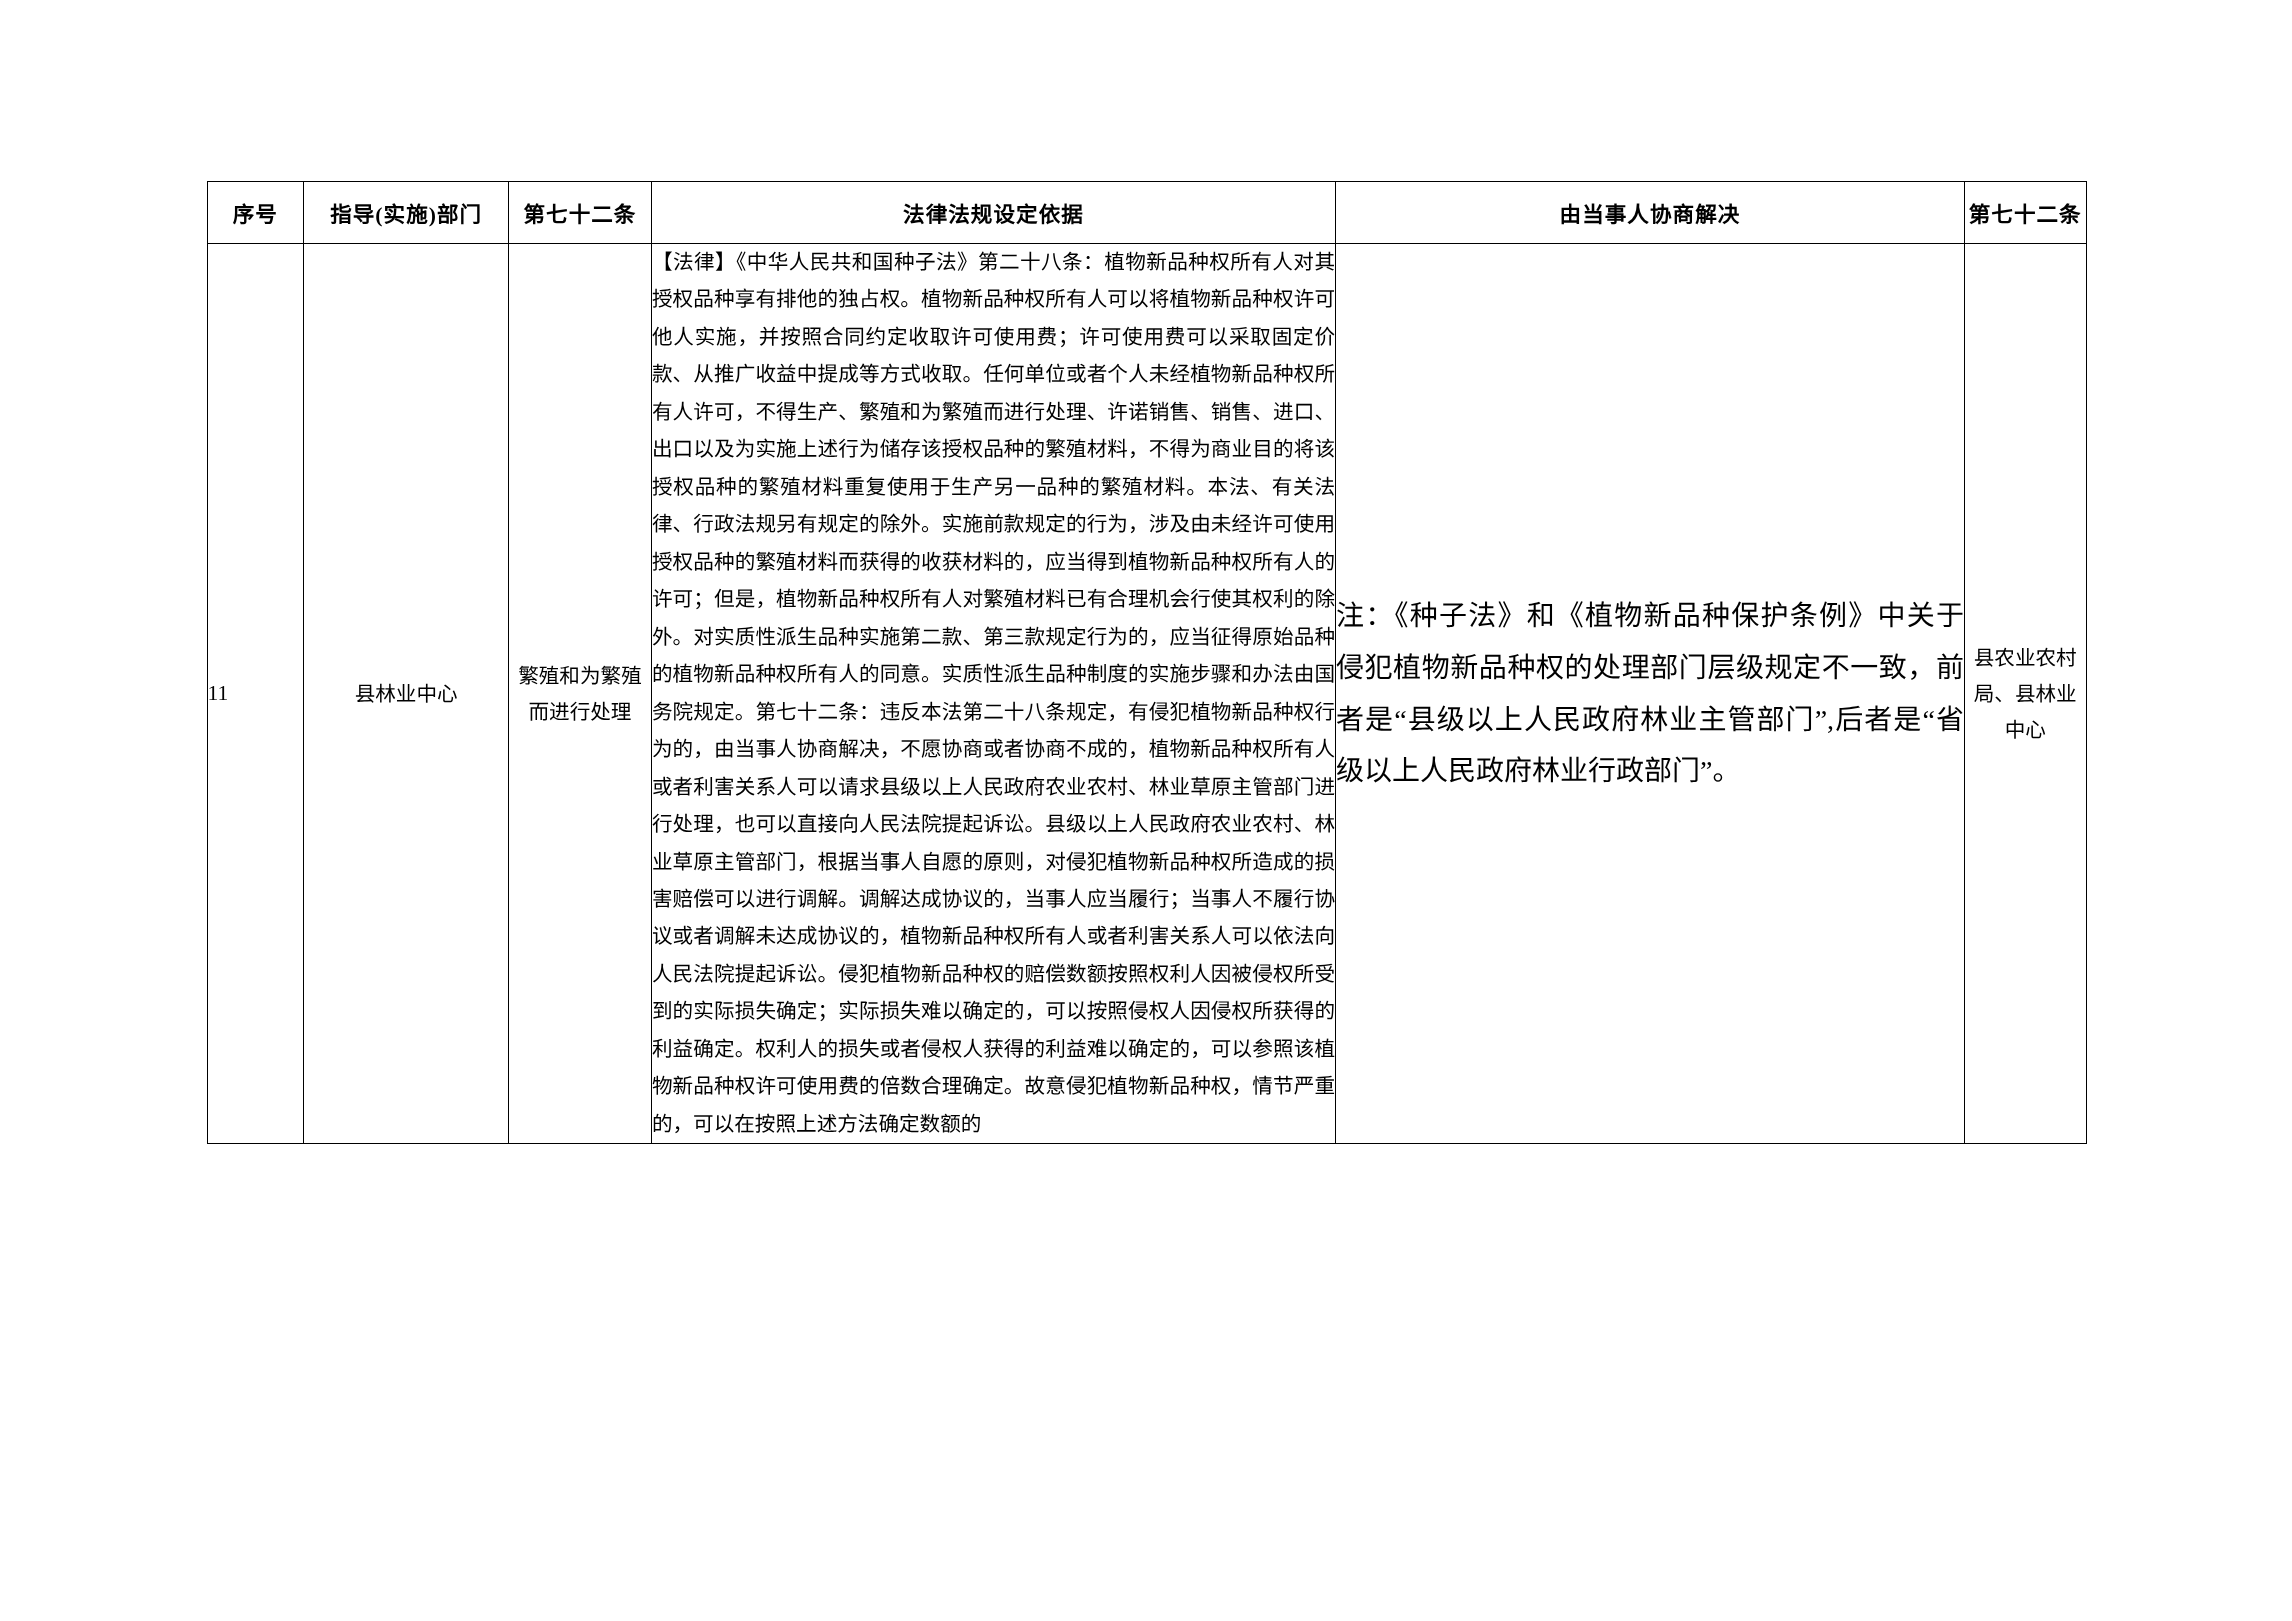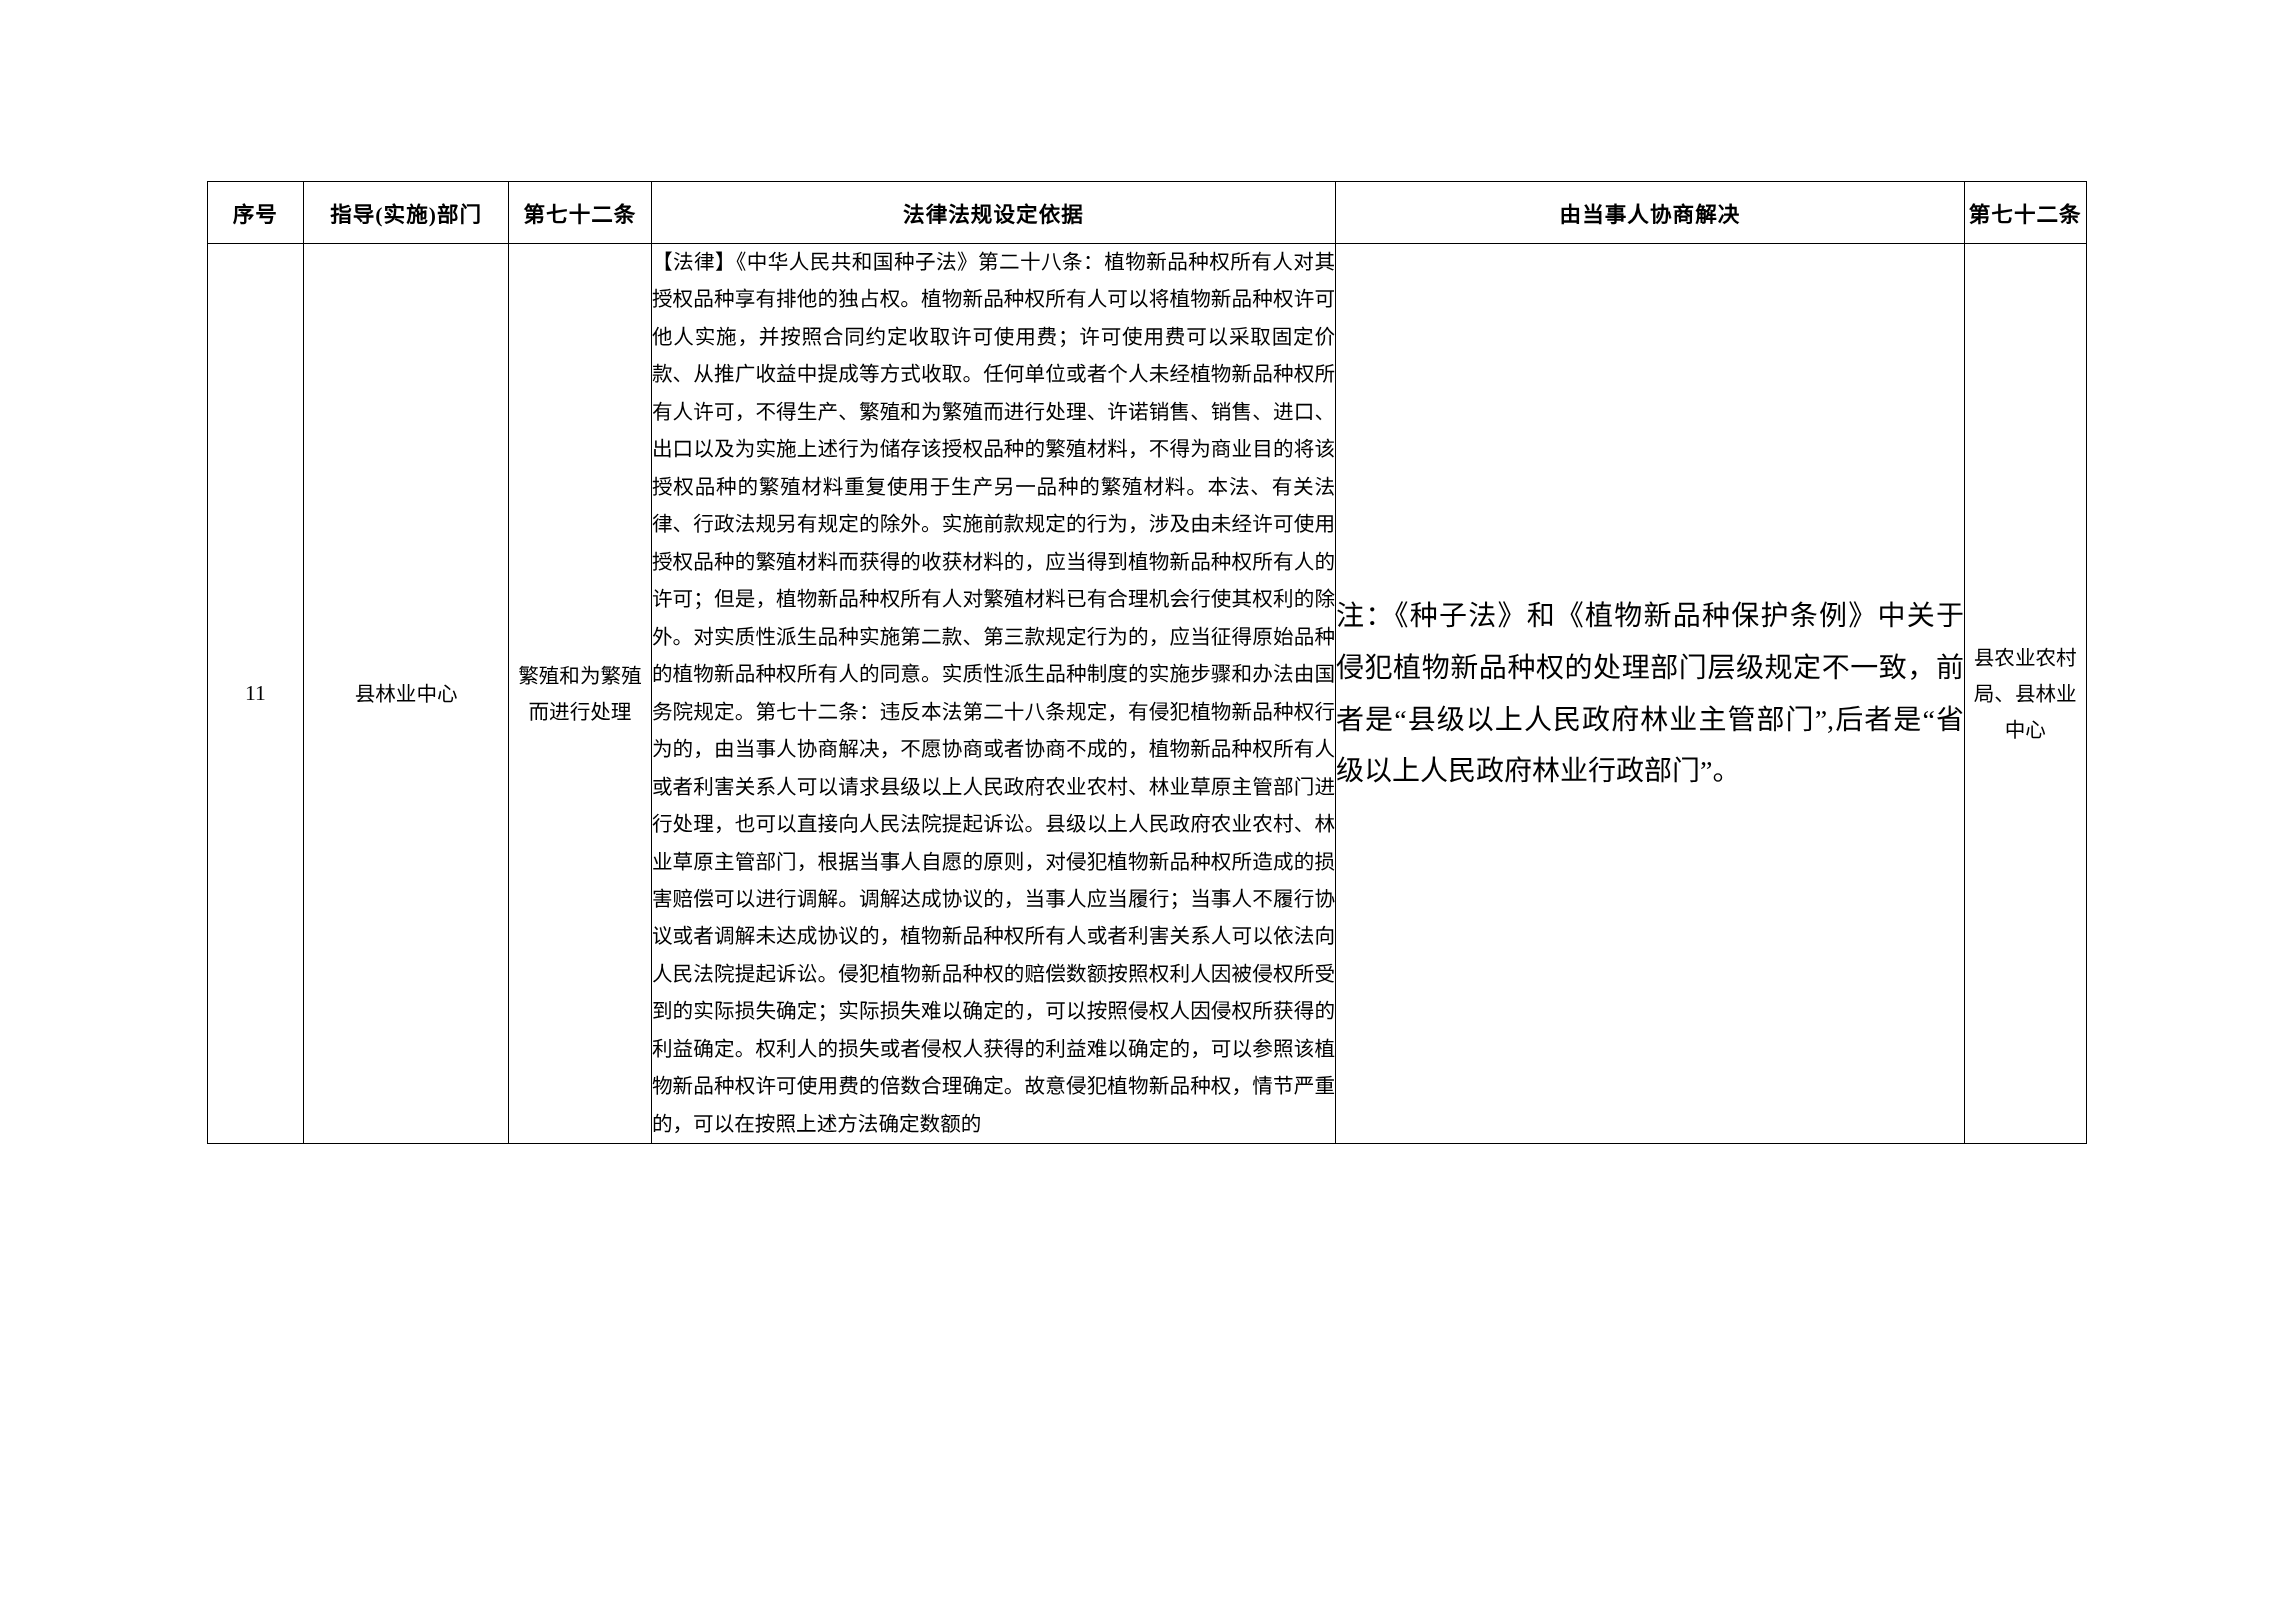--- a/index.html
+++ b/index.html
@@ -42,21 +42,20 @@
   }
   
   col.c-seq      { width: 86px; }
   col.c-dept     { width: 182px; }
   col.c-item     { width: 127px; }
   col.c-law      { width: 608px; }
   col.c-rule     { width: 559px; }
   col.c-subject  { width: 108px; }
 
   td.cell-seq {
-    text-align: center;
     font-size: 21.6px;
   }
   td.cell-dept,
   td.cell-item,
   td.cell-subject {
     text-align: center;
     font-size: 20.6px;
     line-height: 1.75;
     padding: 5.9px 13.7px;
   }

